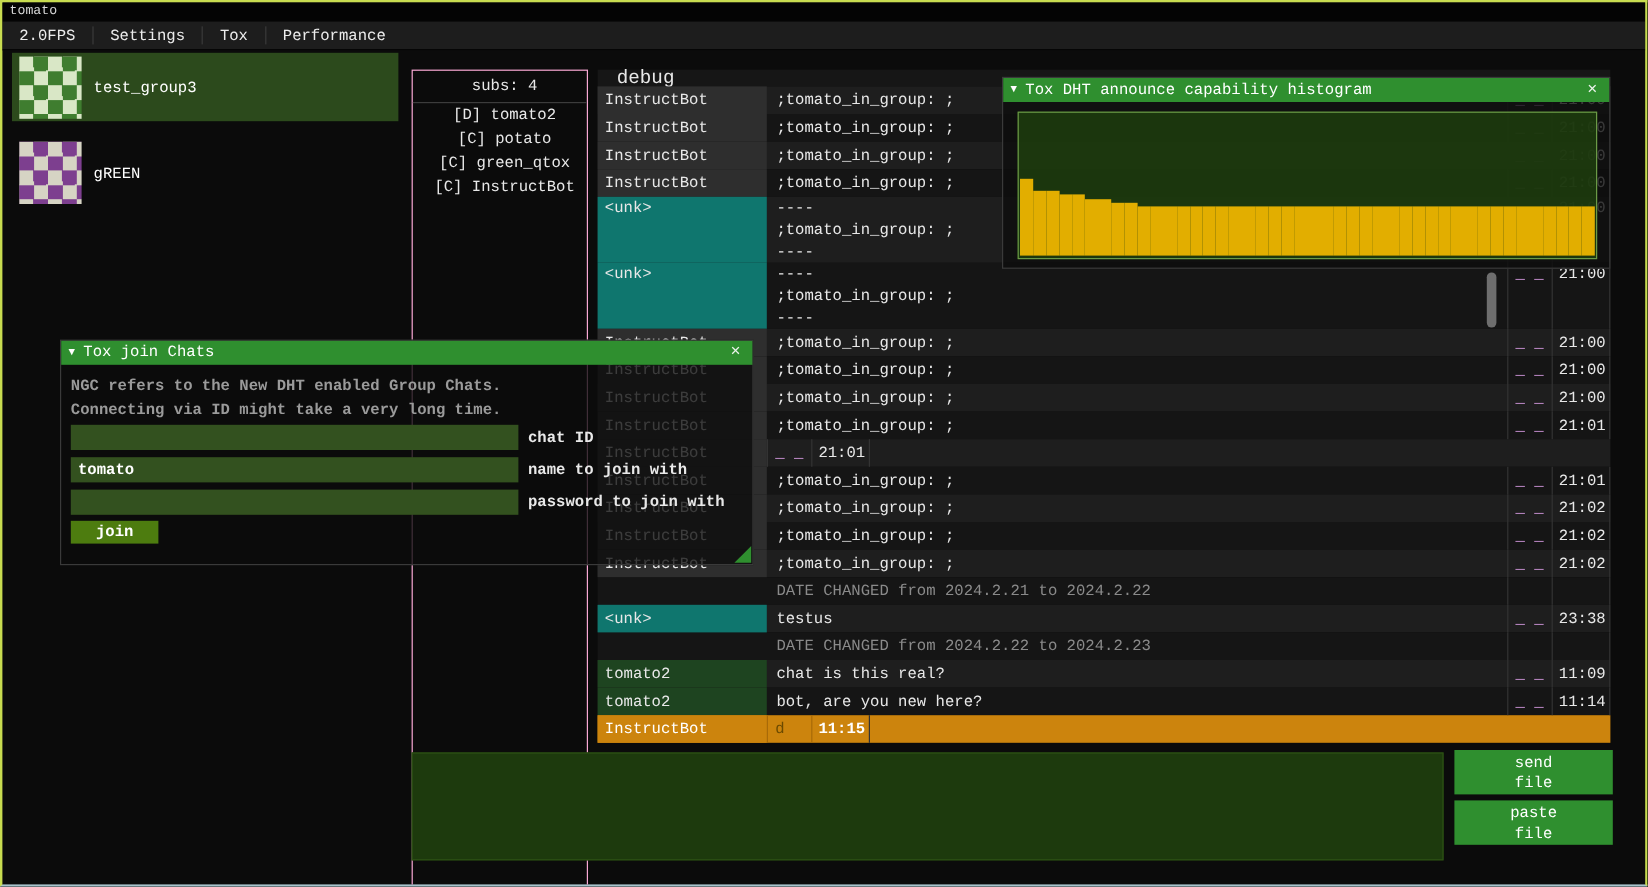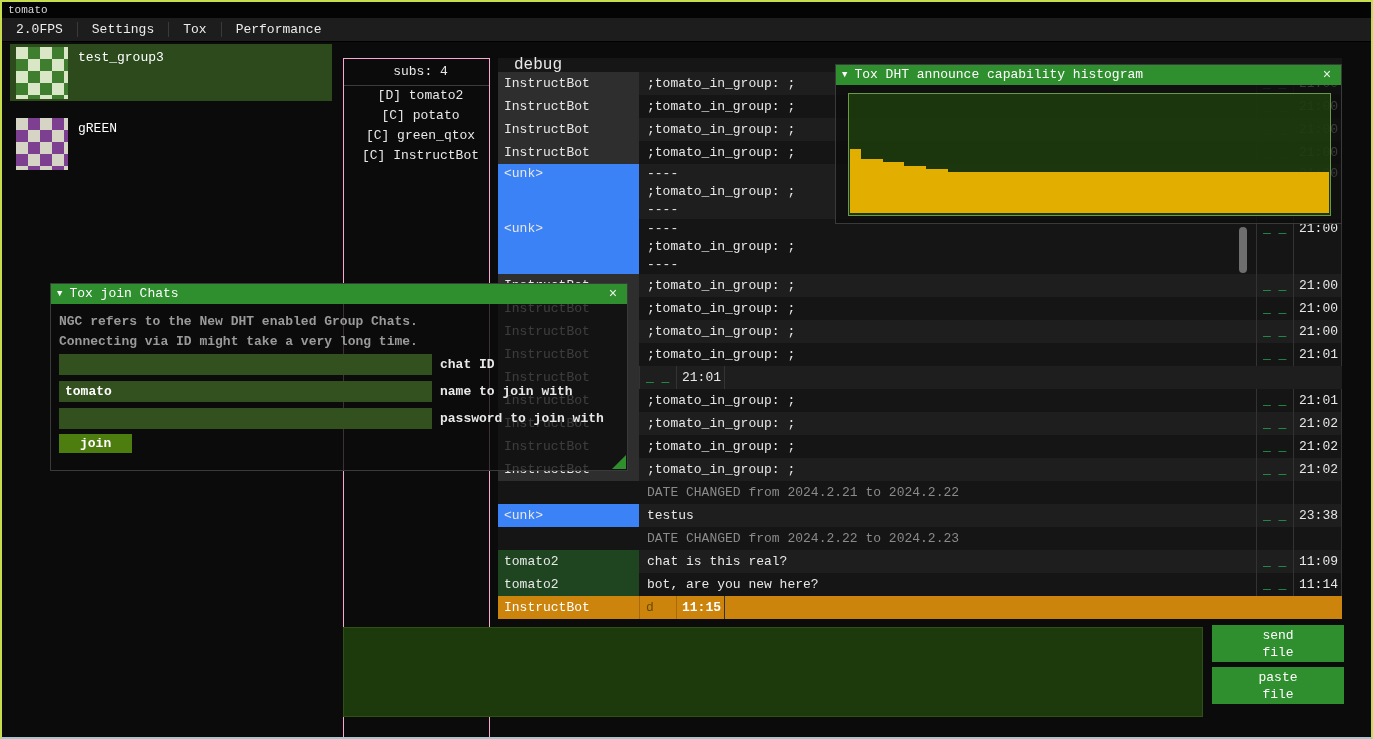--- a/index.html
+++ b/index.html
@@ -14,43 +14,43 @@
     font-size:11px;line-height:16px;padding-left:6px;box-sizing:border-box;color:#d8d8d8;}
   .menubar{position:absolute;left:0;top:16px;width:100%;height:24px;background:#1d1d1d;
     display:flex;align-items:stretch;border-bottom:1px solid #000;box-sizing:border-box;}
   .menu-item{padding:0 14px;line-height:23px;color:#ececec;white-space:nowrap;}
   .menu-sep{width:1px;background:#3a3a3a;margin:4px 0;}
   
   .group-list{position:absolute;left:8px;top:42px;width:322px;}
   .group-row{display:flex;height:57px;margin-bottom:14px;align-items:flex-start;}
   .group-row.selected{background:#2c4a1c;}
   .avatar{width:52px;height:52px;margin:3px 0 0 6px;flex:0 0 52px;}
-  .group-name{margin-left:10px;margin-top:6px;color:#fff;}
+  .group-name{margin-left:10px;margin-top:22px;color:#fff;}
   
   .subs-panel{position:absolute;left:341px;top:56px;width:147px;height:703px;
     border:1px solid #f9a8d4;box-sizing:border-box;text-align:center;}
   .subs-header{height:26px;line-height:26px;padding-left:8px;border-bottom:1px solid #3c3c3c;}
   .subs-item{line-height:20px;padding-left:8px;white-space:nowrap;}
   
   .chat{position:absolute;left:496px;top:56px;width:844px;}
   .debug-bar{height:14px;line-height:14px;padding-left:16px;background:#161616;font-size:16px;}
   .chat-row{display:flex;width:844px;box-sizing:border-box;}
   .h23{height:23px;}
   .h23 .cell{line-height:23px;}
   .h55{height:55px;}
   .h55 .cell{line-height:18px;padding-top:1px;}
   .r0{background:#1e1e1e;}
   .r1{background:#151515;}
   .cell{box-sizing:border-box;overflow:hidden;}
   .c-name{width:141px;padding-left:6px;white-space:nowrap;}
   .c-msg{flex:1;padding-left:8px;white-space:pre-line;}
-  .c-flags{width:37px;padding-left:6px;color:#22c55e;border-left:1px solid #333;}
+  .c-flags{width:37px;padding-left:6px;color:#f0abfc;border-left:1px solid #333;}
   .c-time{width:49px;padding-left:5px;border-left:1px solid #333;border-right:1px solid #333;}
   .n-bot{background:#2e2e2e;}
-  .n-unk{background:#3b82f6;}
+  .n-unk{background:#0f766e;}
   .n-self{background:#1e4420;}
   .row-date .c-msg{color:#8a8a8a;}
   .row-hl,.row-hl .c-name{background:#cc840d;color:#fff;}
   .row-hl .c-flags{color:#6b4a00;border-left-color:#a86a08;}
   .row-hl .c-time{border-left-color:#a86a08;font-weight:bold;color:#fff;}
   .scroll-grab{position:absolute;left:1237px;top:225px;width:8px;height:46px;
     background:#6e6e6e;border-radius:4px;z-index:5;}
   
   .chat-input{position:absolute;left:341px;top:625px;width:860px;height:90px;
     background:#1d3a0d;border:1px solid #2e5214;box-sizing:border-box;resize:none;outline:none;

